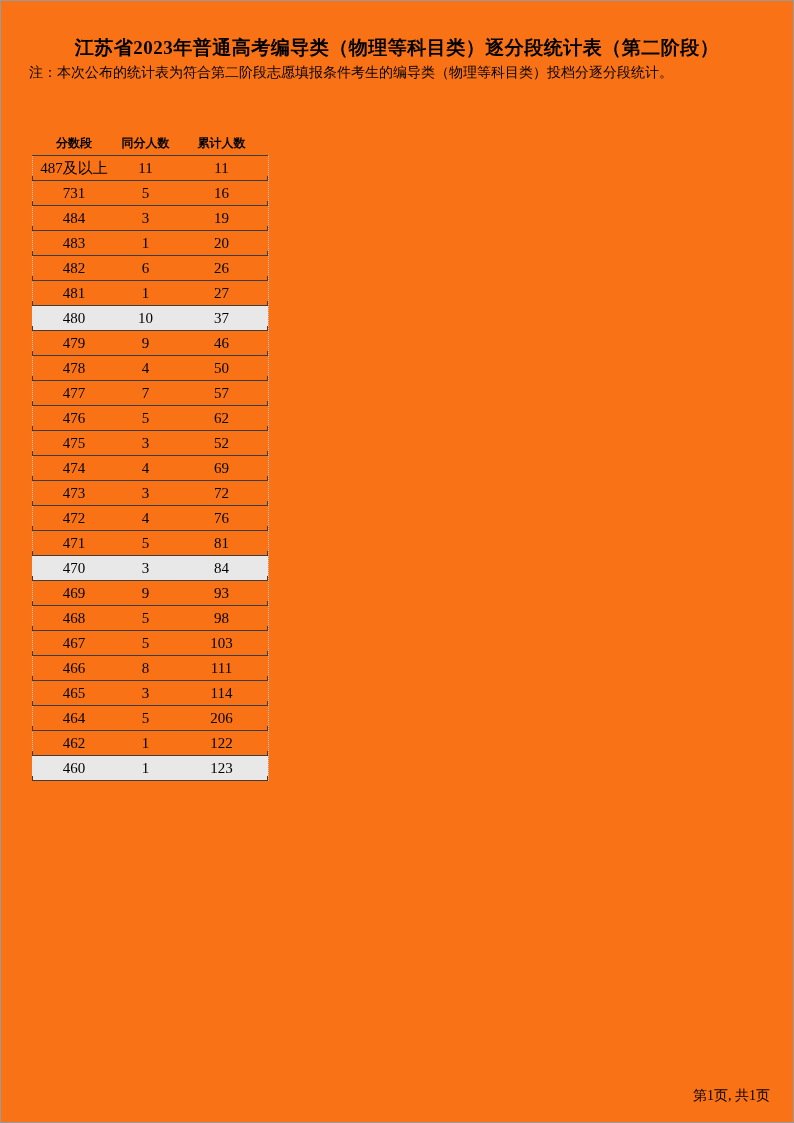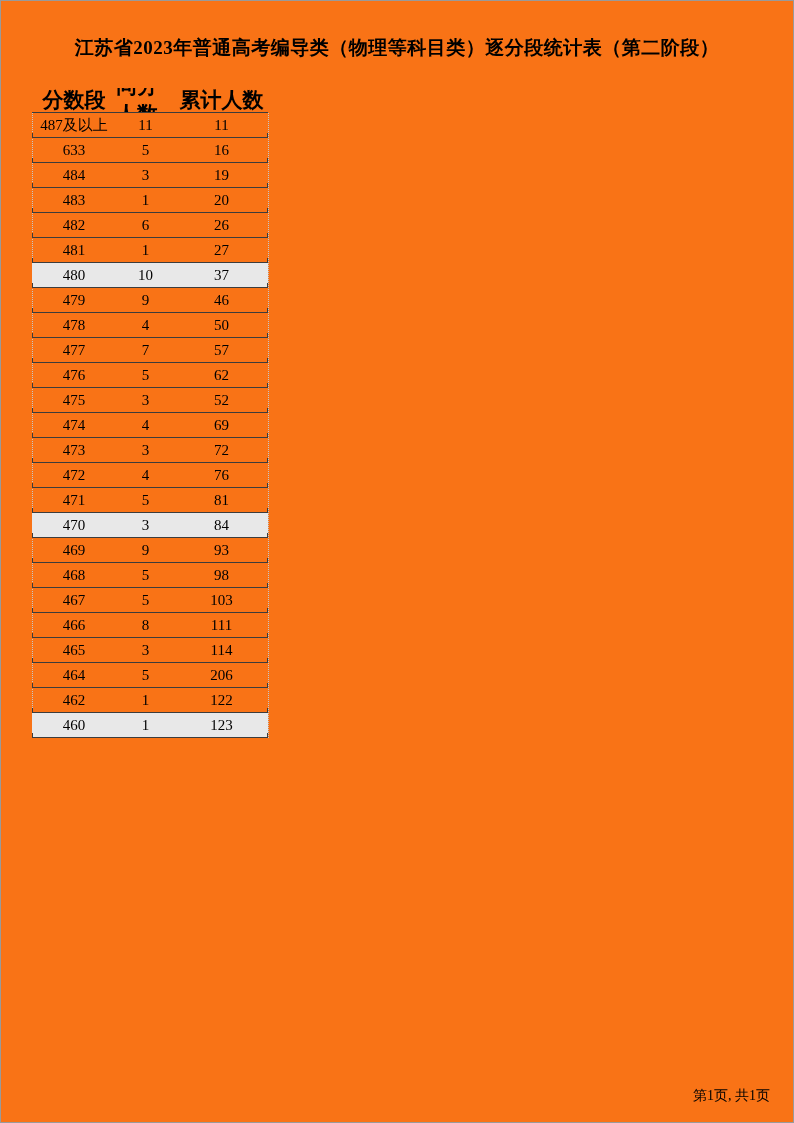--- a/index.html
+++ b/index.html
@@ -18,21 +18,21 @@
     letter-spacing:0.5px;white-space:nowrap;
   }
   .note{
     position:absolute;top:63px;left:28px;
     font-size:14px;white-space:nowrap;
   }
   .tbl{position:absolute;top:87px;left:31px;width:236px;}
   .thead{
     display:flex;height:24px;
     border-bottom:1px solid #3c3c3c;
-    font-weight:bold;font-size:21px;
+    font-weight:bold;font-size:12px;margin-top:43px;
   }
   .hc,.tc{display:flex;align-items:center;justify-content:center;overflow:hidden;}
   .c1{width:84px;}
   .c2{width:59px;}
   .c3{width:93px;}
   .tbody{position:relative;}
   
   .tbody::before,.tbody::after{
     content:"";position:absolute;top:0;bottom:0;width:0;
     border-left:1px dotted #c6c6c6;
@@ -59,36 +59,37 @@
     font-family:"Liberation Serif","DejaVu Serif",serif;
   }
 </style>
 </head>
 <body>
 
 <div class="page">
 
   <div class="title">江苏省2023年普通高考编导类（物理等科目类）逐分段统计表（第二阶段）</div>
 
+  <div class="note">注：本次公布的统计表为符合第二阶段志愿填报条件考生的编导类（物理等科目类）投档分逐分段统计。</div>
 
   <div class="tbl">
     <div class="thead">
       <div class="hc c1">分数段</div>
       <div class="hc c2">同分人数</div>
       <div class="hc c3">累计人数</div>
     </div>
     <div class="tbody">
   <div class="trow">
     <div class="tc c1 score">487及以上</div>
     <div class="tc c2">11</div>
     <div class="tc c3">11</div>
   </div>
 
   <div class="trow">
-    <div class="tc c1 score">633</div>
+    <div class="tc c1 score">731</div>
     <div class="tc c2">5</div>
     <div class="tc c3">16</div>
   </div>
 
   <div class="trow">
     <div class="tc c1 score">484</div>
     <div class="tc c2">3</div>
     <div class="tc c3">19</div>
   </div>
 

